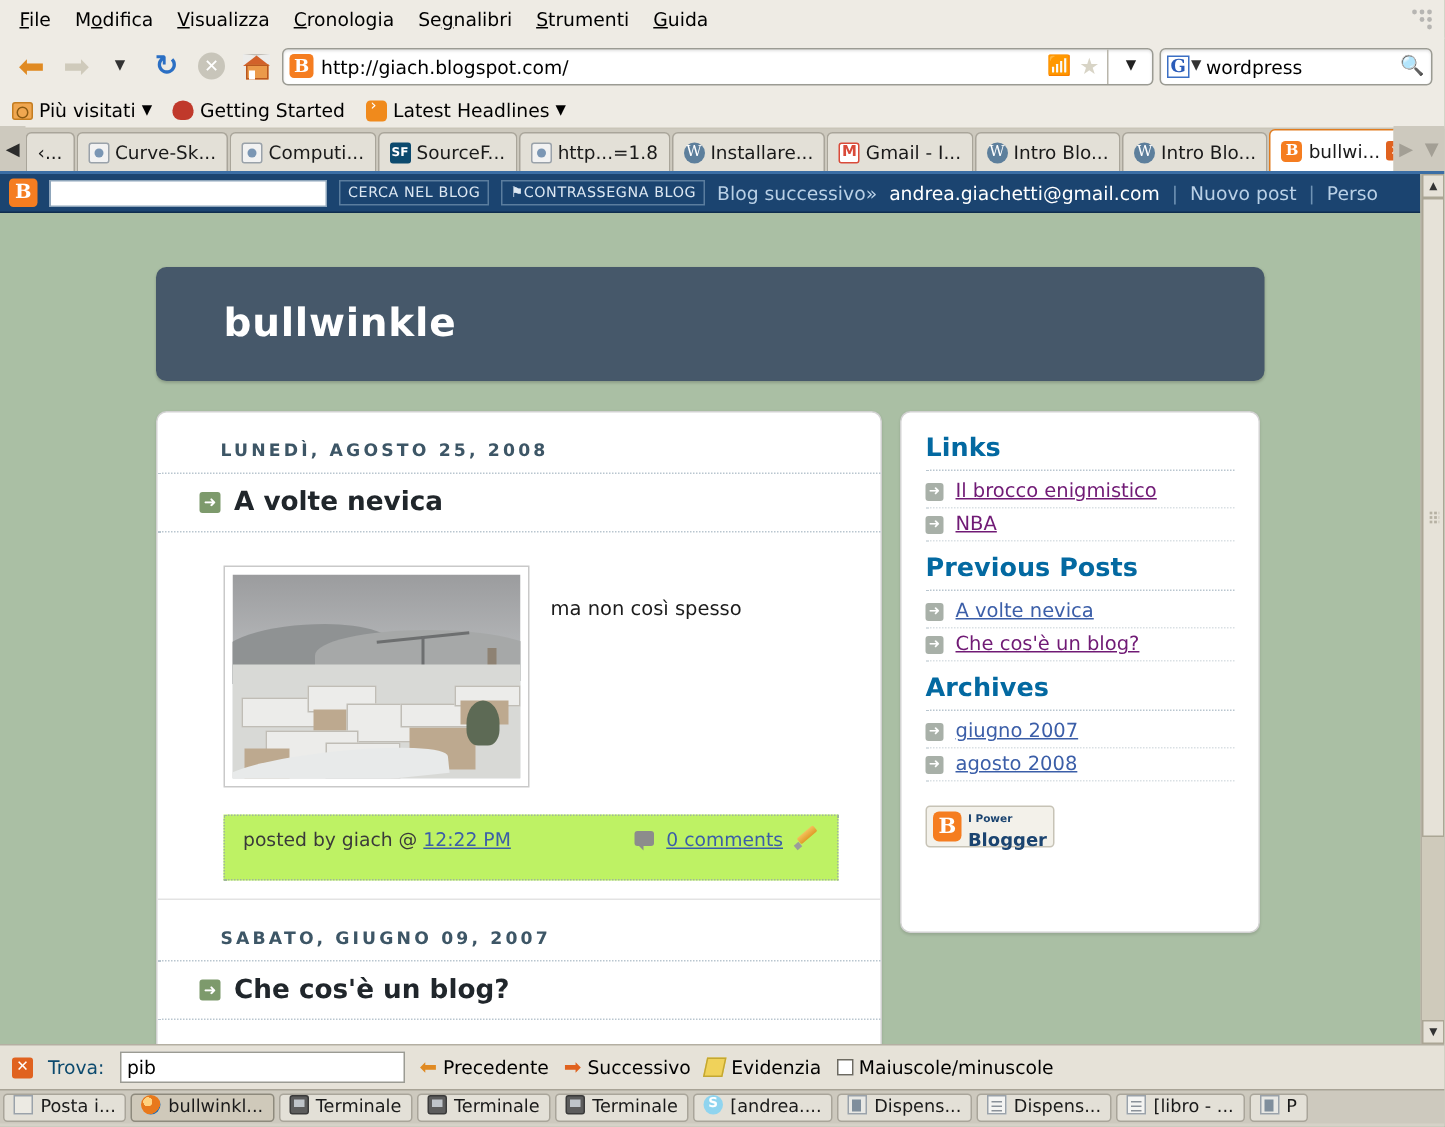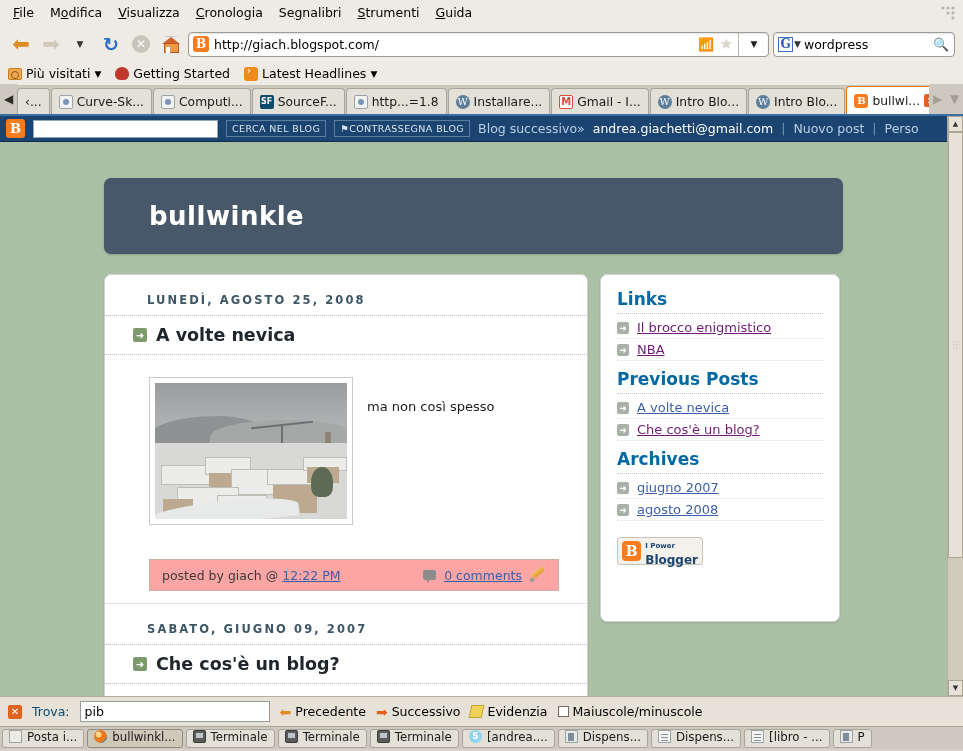--- a/index.html
+++ b/index.html
@@ -202,23 +202,23 @@
   .crane-v { position: absolute; left: 126px; top: 30%; width: 2px; height: 22px; background: #6d6f70; }
   .tower { position: absolute; right: 16px; top: 36%; width: 6px; height: 18px; background: #8e8273; }
   .cityband { position: absolute; left: 0; right: 0; top: 44%; bottom: 0; background: #d8d9d6; }
   .roof { position: absolute; background: #ececea; border: 1px solid #c0bdb6; }
   .wall { position: absolute; background: #bda98f; }
   .tree { position: absolute; right: 14px; bottom: 22px; width: 22px; height: 30px; background: #5d6a55; border-radius: 50% 50% 35% 35%; }
   .snowbank { position: absolute; left: -6px; bottom: -4px; width: 150px; height: 22px; background: #e8eaea; border-radius: 50% 50% 0 0; transform: rotate(-6deg); }
   .post-text { font-size: 13px; color: #1c1c1c; padding-top: 22px; }
 
   .postfooter {
-    margin: 24px 28px 12px 44px; background: #fca5a5; border: 1px dotted #9fb79a;
+    margin: 8px 28px 12px 44px; background: #bef264; border: 1px dotted #9fb79a;
     display: flex; align-items: center; justify-content: space-between;
-    padding: 7px 12px 7px 12px; font-size: 12.5px; color: #3a3a3a;
+    padding: 7px 12px 19px 12px; font-size: 12.5px; color: #3a3a3a;
   }
   .pf-right { display: flex; align-items: center; gap: 8px; }
   .cmt-ico { width: 13px; height: 10px; background: #8c8c8c; border-radius: 2px; position: relative; }
   .cmt-ico::after { content:''; position:absolute; left:2px; bottom:-3px; border-left:4px solid transparent; border-top:4px solid #8c8c8c;}
   .lnk { color: #3b5ea8; text-decoration: underline; }
   .pencil {
     width: 16px; height: 16px; position: relative; transform: rotate(0deg);
   }
   .pencil::before {
     content:''; position:absolute; left:1px; top:3px; width: 14px; height: 5px;

